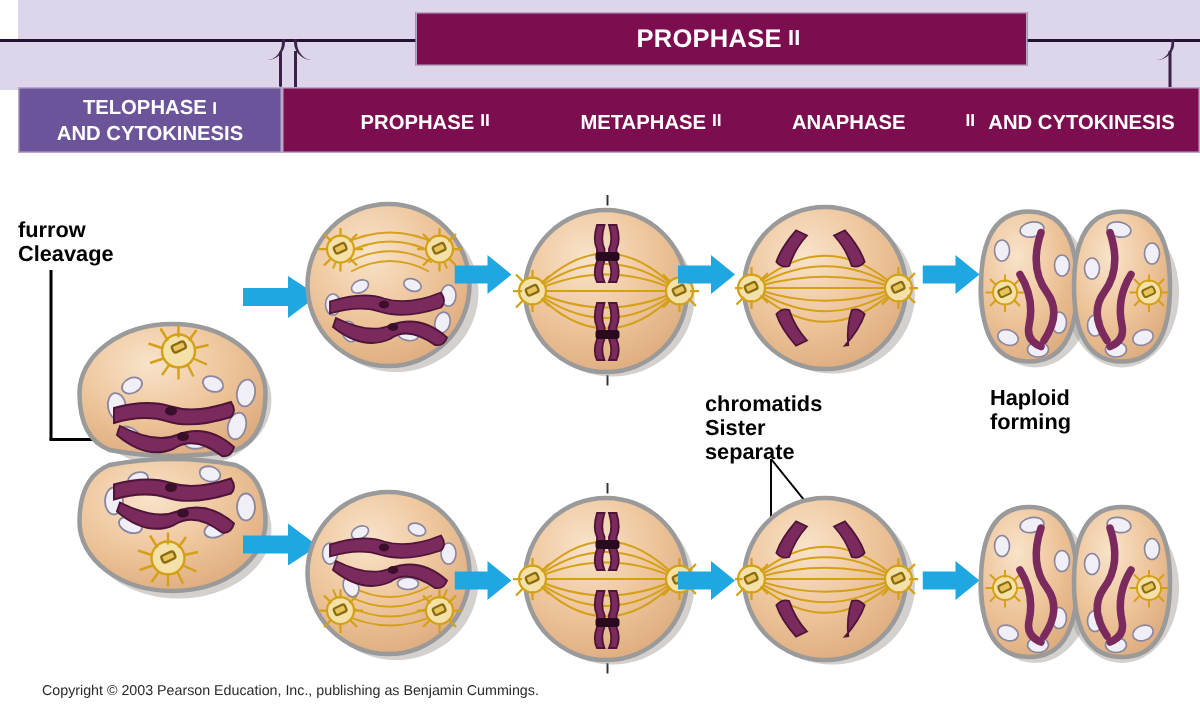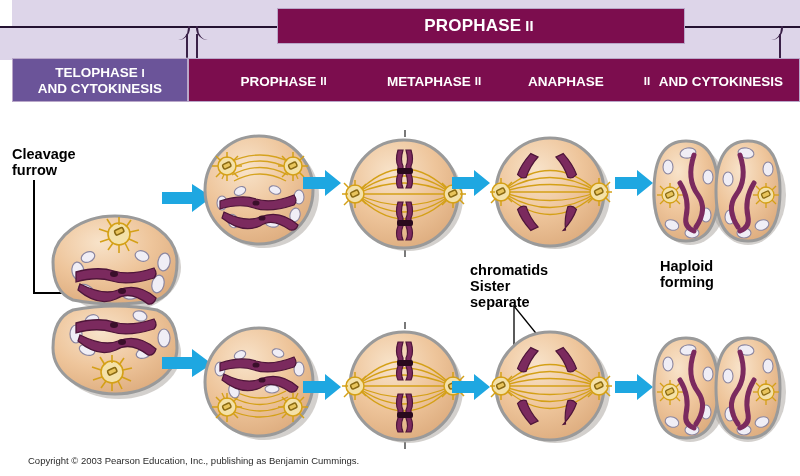--- a/index.html
+++ b/index.html
@@ -105,22 +105,22 @@
       <div class="sub" style="left:452px;width:160px;">
         <div style="text-align:center">
           <div>AND CYTOKINESIS</div>
         </div>
       </div>
     </div>
   </div>
 </div>
 
 <div class="txt" style="left:12px;top:146px;width:120px;">
+  <div>furrow</div>
   <div>Cleavage</div>
-  <div>furrow</div>
 </div>
 <div class="leader" style="left:33px;top:180px;width:1.5px;height:113px;"></div>
 <div class="leader" style="left:33px;top:292px;width:55px;height:1.5px;"></div>
 
 <div class="stage" style="left:40px;top:210px;width:150px;height:190px;">
   <svg width="150" height="190" viewBox="0 0 150 190">
     <defs>
       <radialGradient id="cyto" cx="38%" cy="30%" r="75%">
         <stop offset="0%" stop-color="#f8e3ca"></stop>
           <stop offset="55%" stop-color="#eec59b"></stop>

